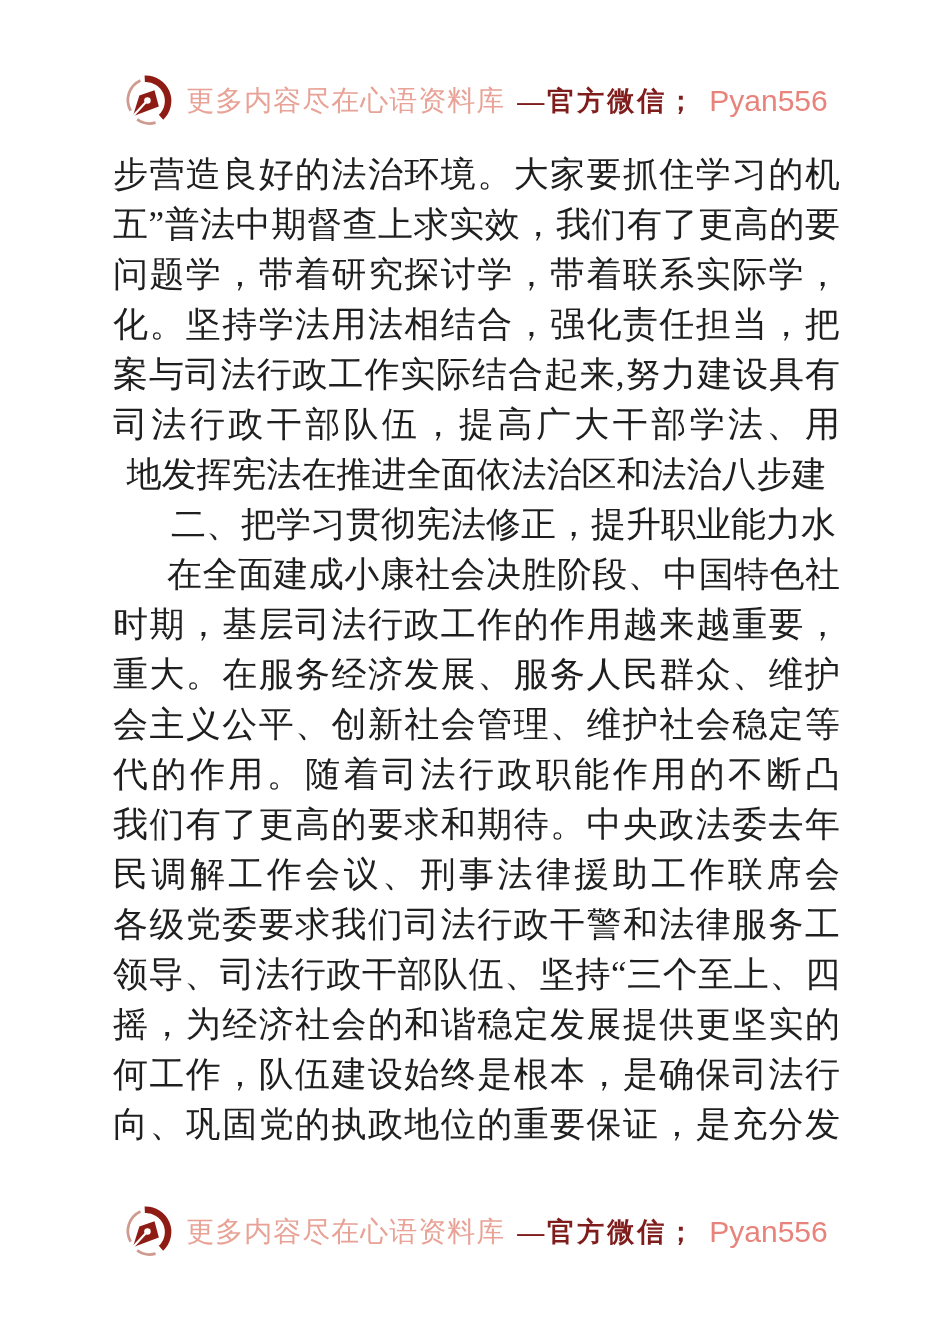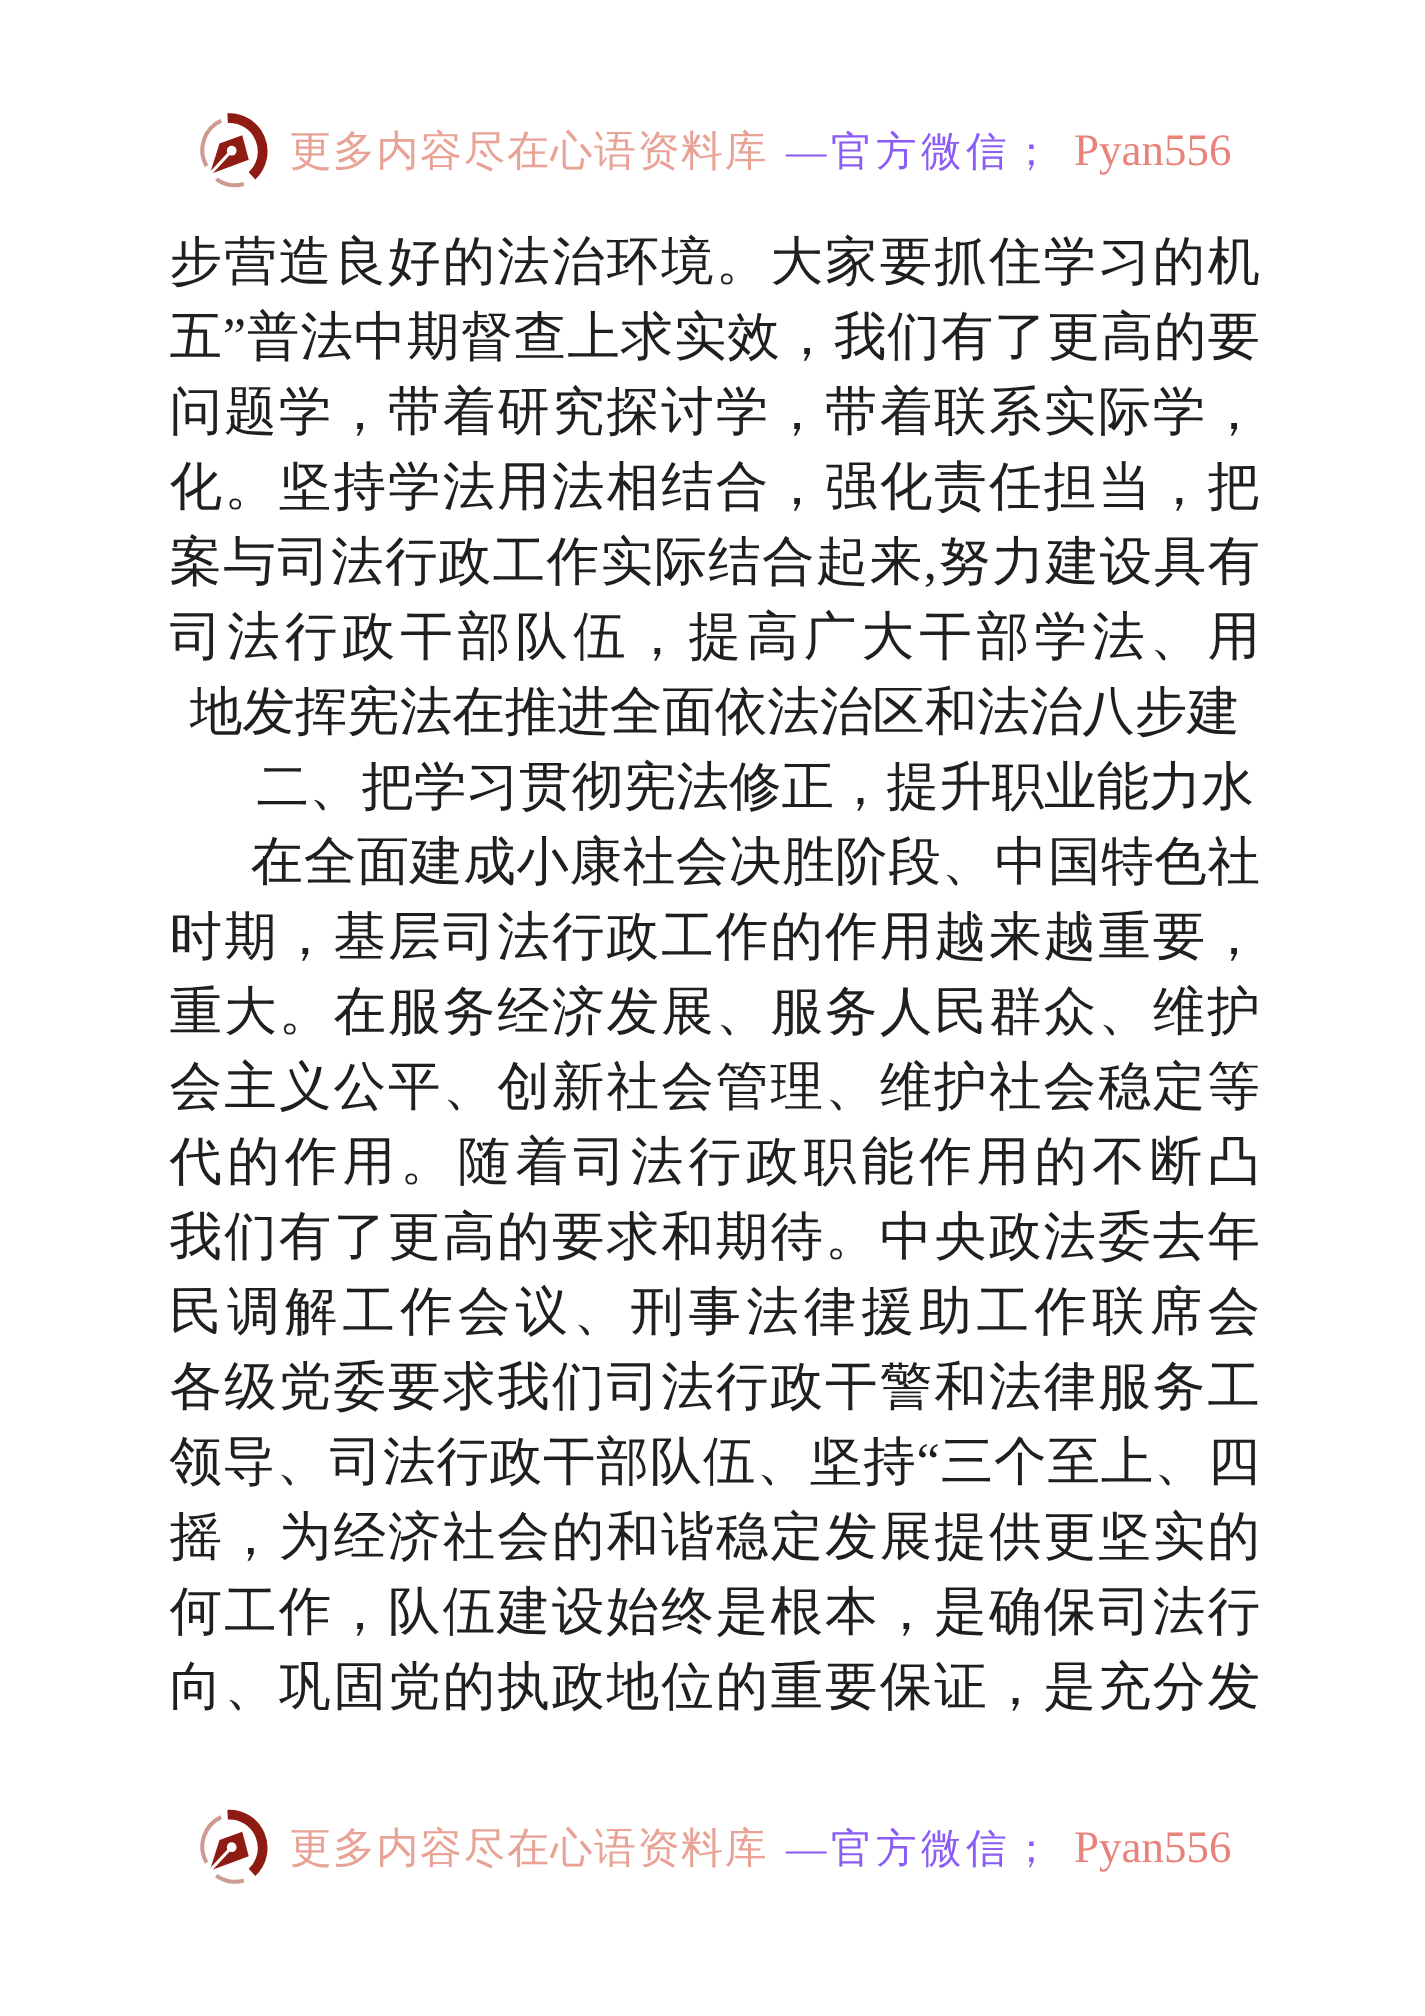--- a/index.html
+++ b/index.html
@@ -34,28 +34,29 @@
     width: 52px;
     height: 52px;
     flex: 0 0 auto;
   }
   .banner .txt-pink {
     color: #e8a296;
     font-size: 28px;
     letter-spacing: 1px;
   }
   .banner .txt-gray {
-    color: #8b5cf6;
+    color: #7f1d1d;
     font-size: 27px;
     letter-spacing: 3px;
+    font-weight: bold;
   }
   .banner .txt-account {
     color: #e8837b;
     font-size: 30px;
-    font-family: Liberation Serif, serif;
+    font-family: Liberation Sans, sans-serif;
   }
 
   
   .doc {
     position: absolute;
     left: 113px;
     top: 150px;
     width: 727px;
     color: #1f1f1f;
     font-size: 35px;

